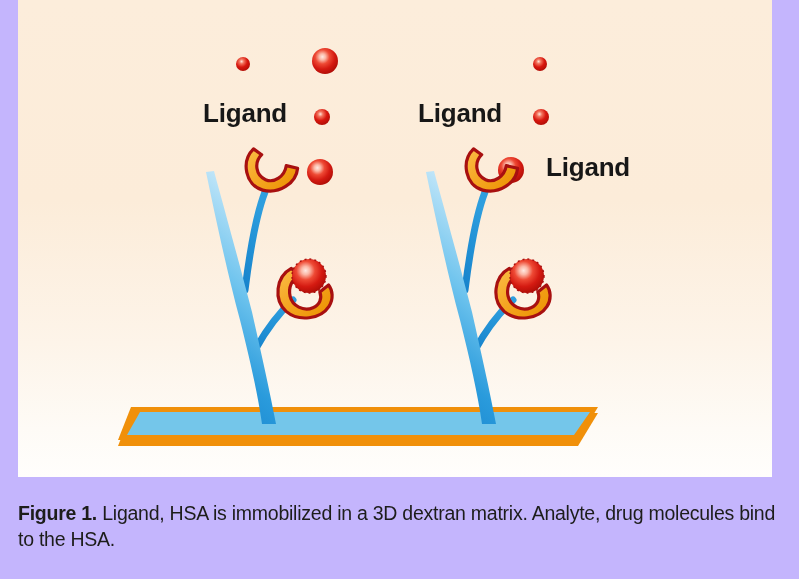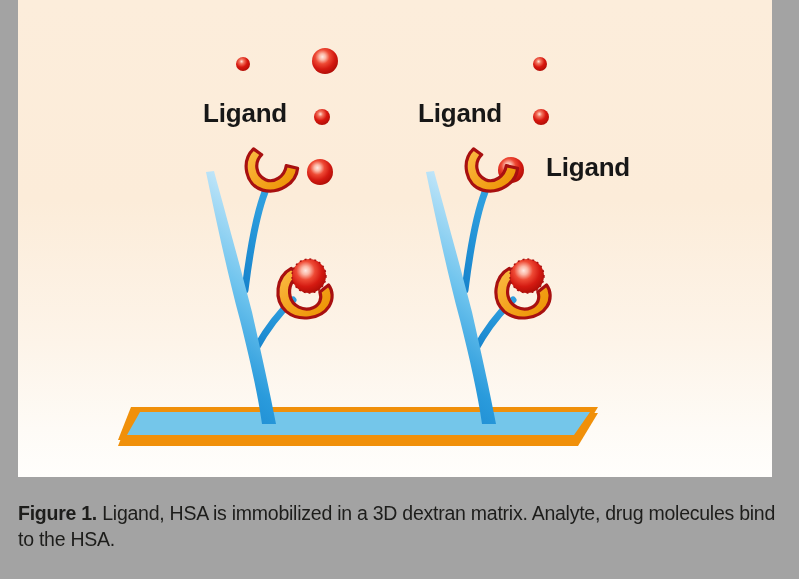--- a/index.html
+++ b/index.html
@@ -10,21 +10,21 @@
   body {
     width: 799px;
     height: 579px;
     font-family: "Liberation Sans", sans-serif;
     overflow: hidden;
   }
   #figure-root {
     position: relative;
     width: 799px;
     height: 579px;
-    background: #a3a3a3;
+    background: #c4b5fd;
   }
   
   #illustration-panel {
     position: absolute;
     left: 18px;
     top: 0px;
     width: 754px;
     height: 477px;
     background: linear-gradient(to bottom,
                 #fceddb 0%,

